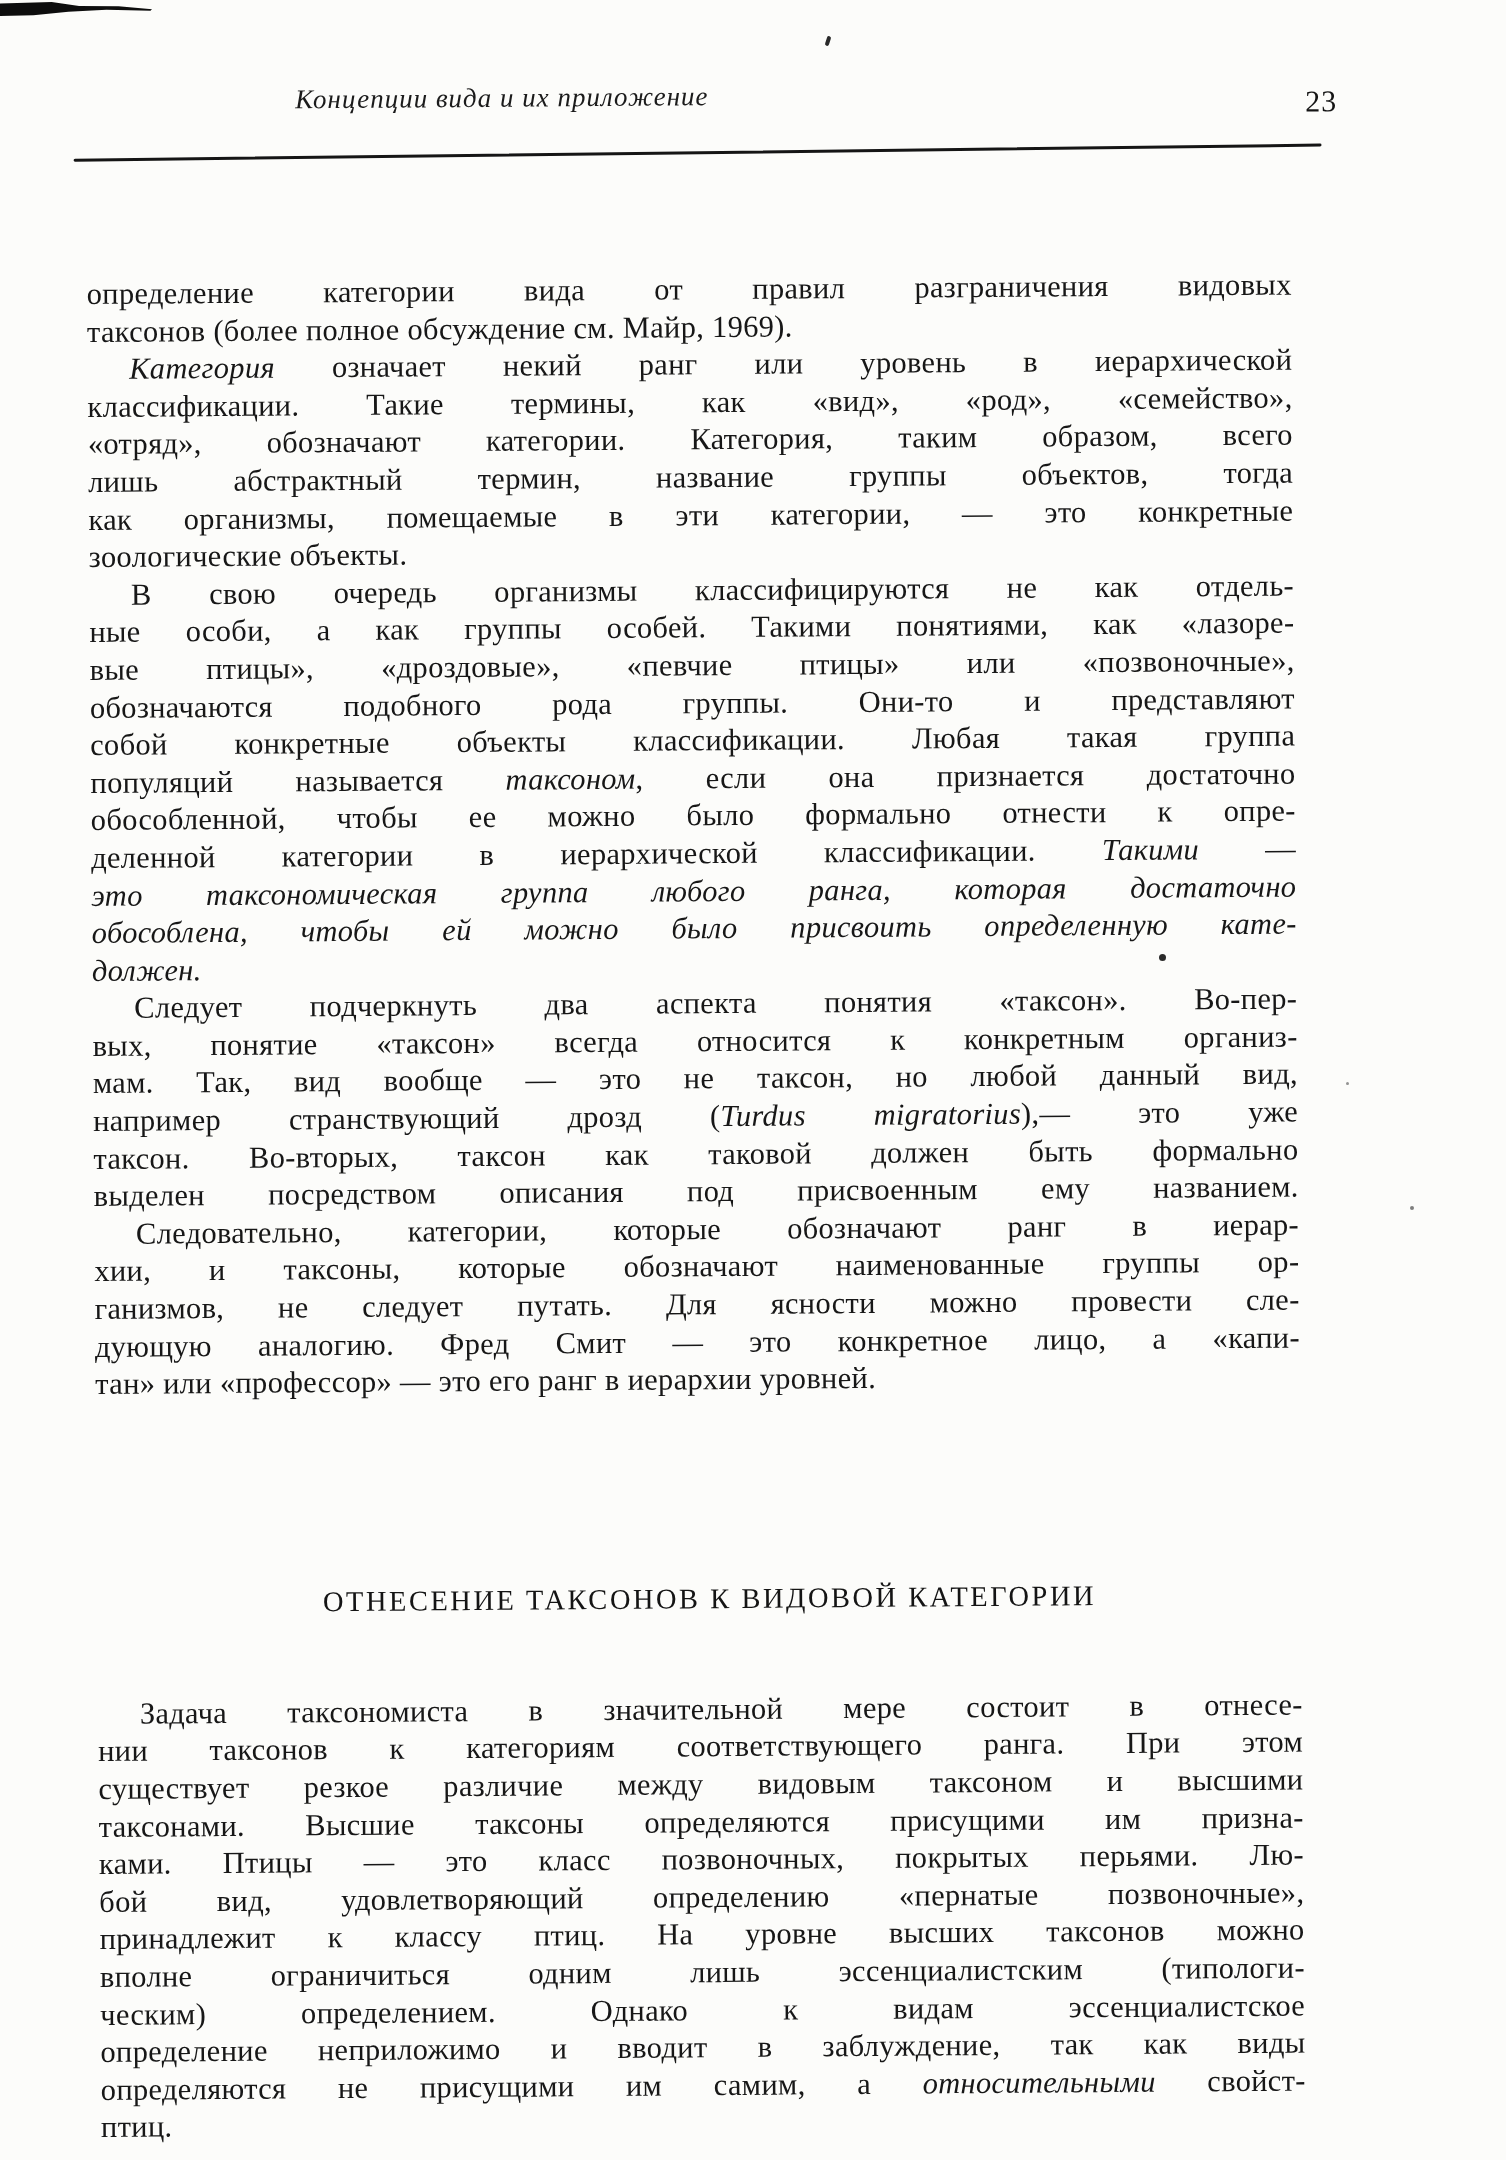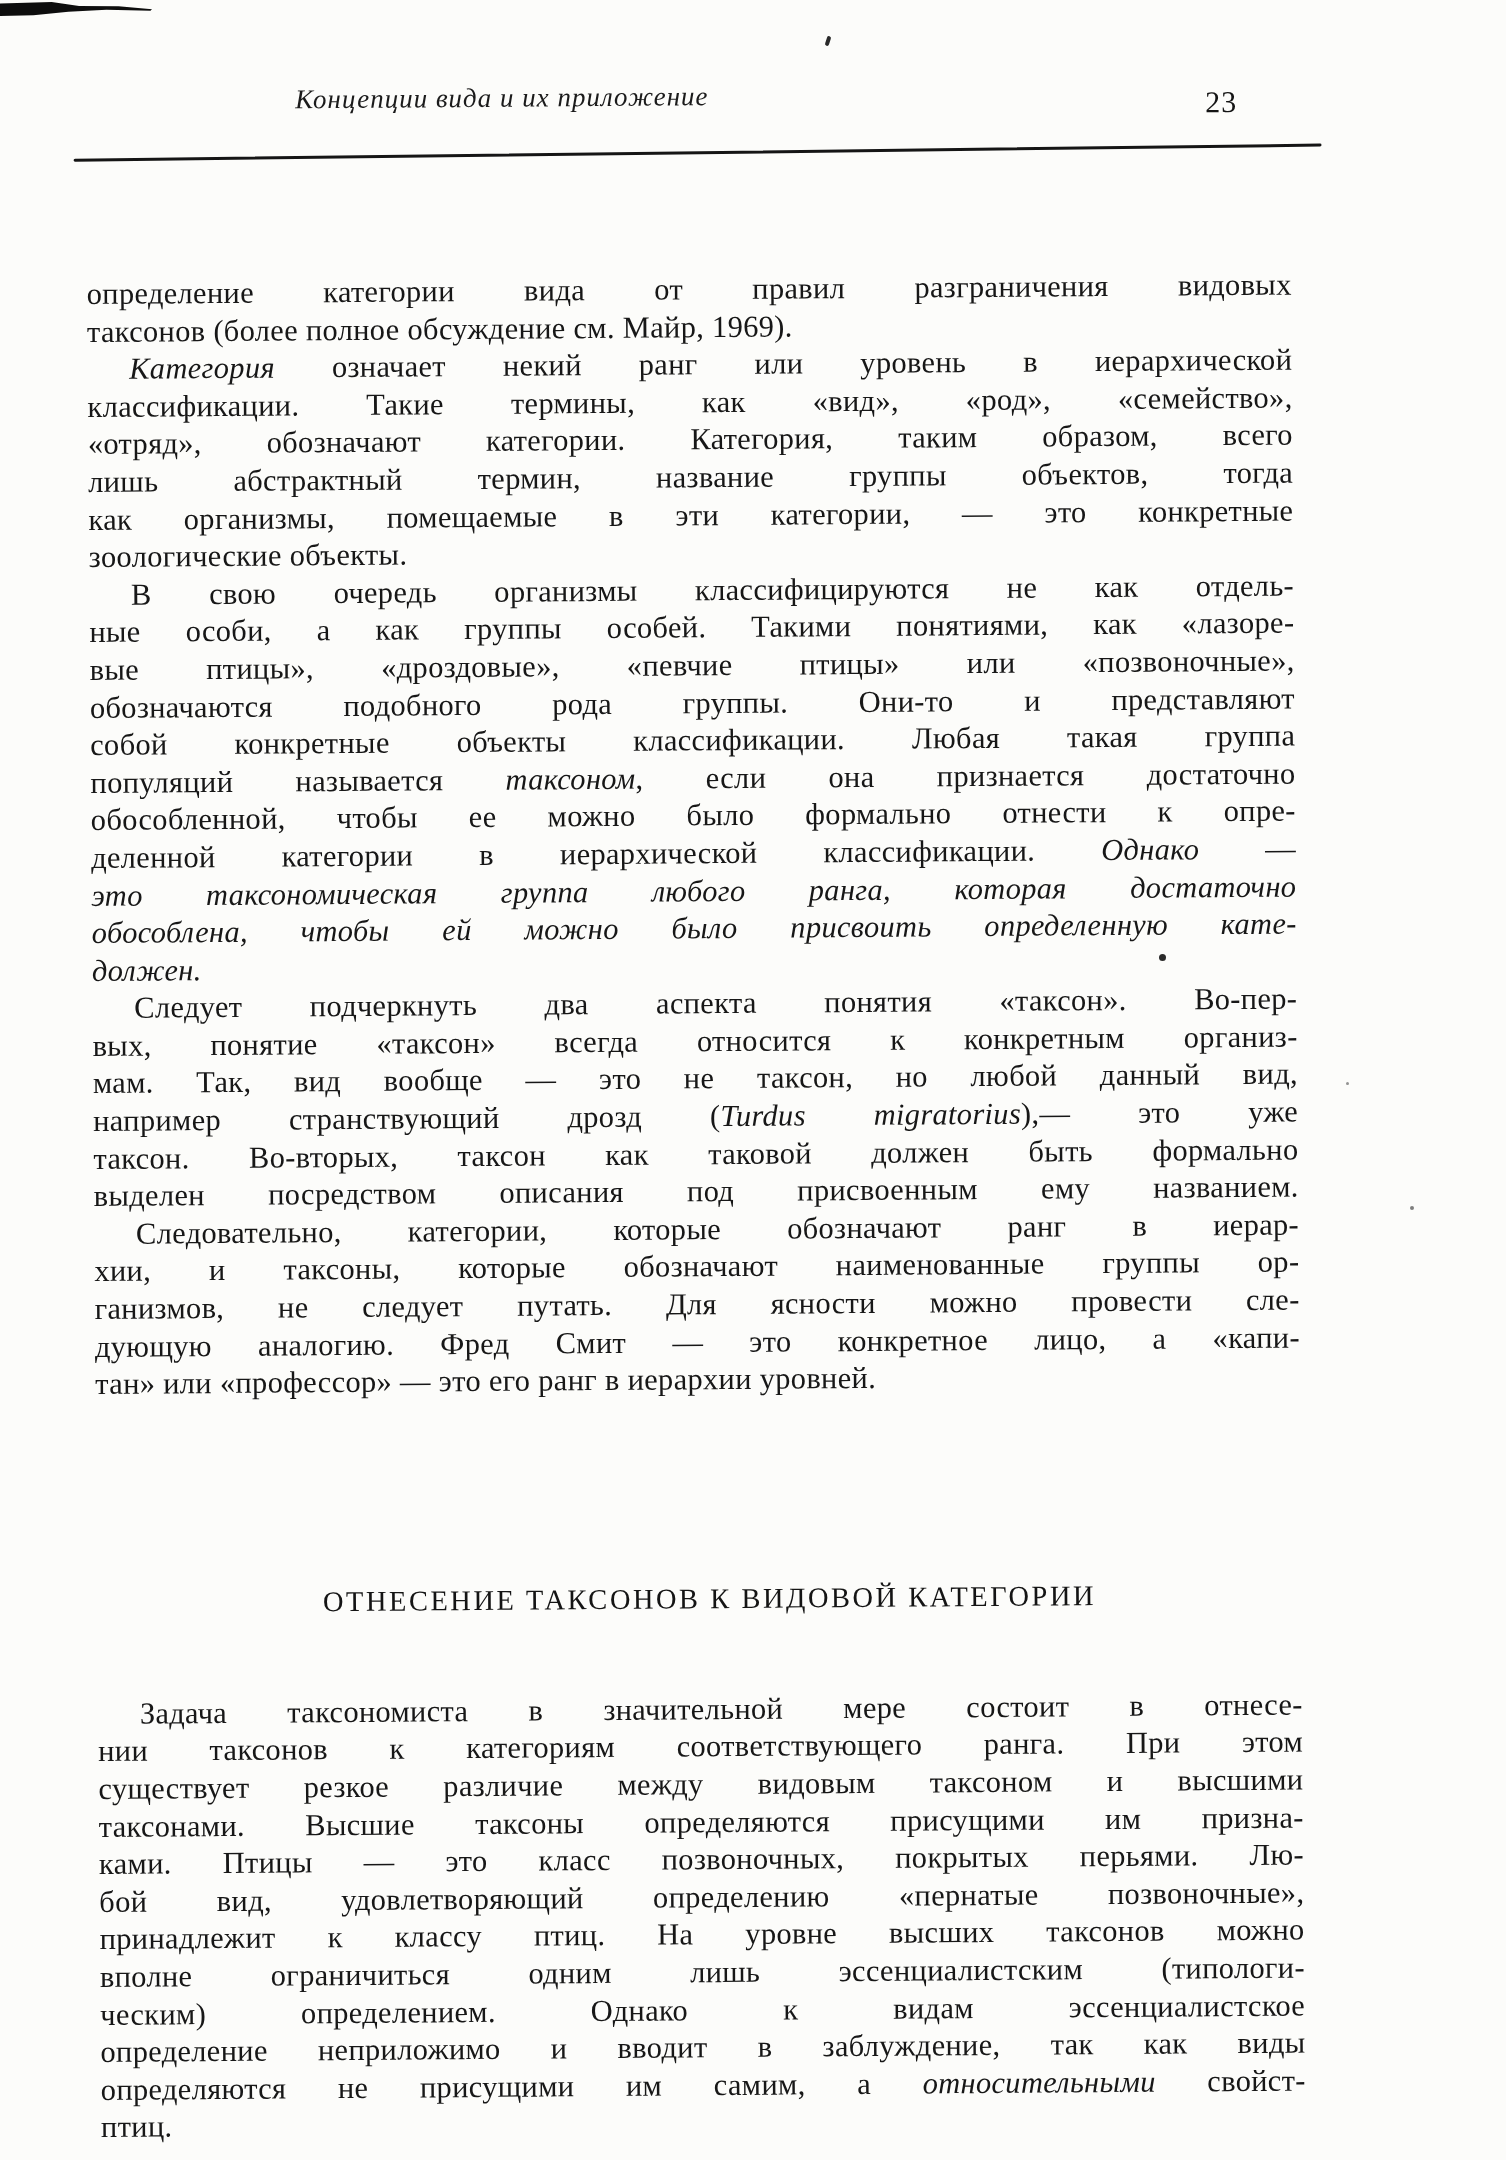--- a/index.html
+++ b/index.html
@@ -18,21 +18,21 @@
     transform:rotate(-0.45deg);
     transform-origin:0 0;
   }
   .running-header{position:relative;height:74px;}
   .running-title{
     display:inline-block;margin-left:210px;margin-top:2px;
     font-style:italic;font-size:27px;letter-spacing:1px;
     white-space:nowrap;color:#1b1b1b;
   }
   .page-number{
-    position:absolute;left:1120px;top:10px;
+    position:absolute;left:1220px;top:10px;
     font-size:30px;letter-spacing:1px;color:#141414;
   }
   .header-rule{
     position:absolute;left:-12px;top:72px;width:1248px;height:3px;
     background:#151515;border-radius:2px;
     transform:rotate(-0.25deg);
   }
   .body-text{margin-top:118px;width:1205px;}
   .section-text{width:1205px;}
   .para{margin:0;}
@@ -95,21 +95,21 @@
           <div class="line"><span>зоологические объекты.</span></div>
         </div>
         <div class="para">
           <div class="line just indent"><span>В свою очередь организмы классифицируются не как отдель-</span></div>
           <div class="line just"><span>ные особи, а как группы особей. Такими понятиями, как «лазоре-</span></div>
           <div class="line just"><span>вые птицы», «дроздовые», «певчие птицы» или «позвоночные»,</span></div>
           <div class="line just"><span>обозначаются подобного рода группы. Они-то и представляют</span></div>
           <div class="line just"><span>собой конкретные объекты классификации. Любая такая группа</span></div>
           <div class="line just"><span>популяций называется </span><span class="it">таксоном</span><span>, если она признается достаточно</span></div>
           <div class="line just"><span>обособленной, чтобы ее можно было формально отнести к опре-</span></div>
-          <div class="line just"><span>деленной категории в иерархической классификации. </span><span class="it">Однако</span><span> —</span></div>
+          <div class="line just"><span>деленной категории в иерархической классификации. </span><span class="it">Такими</span><span> —</span></div>
           <div class="line just"><span class="it">это таксономическая группа любого ранга, которая достаточно</span></div>
           <div class="line just"><span class="it">обособлена, чтобы ей можно было присвоить определенную кате-</span></div>
           <div class="line"><span class="it">должен.</span></div>
         </div>
         <div class="para">
           <div class="line just indent"><span>Следует подчеркнуть два аспекта понятия «таксон». Во-пер-</span></div>
           <div class="line just"><span>вых, понятие «таксон» всегда относится к конкретным организ-</span></div>
           <div class="line just"><span>мам. Так, вид вообще — это не таксон, но любой данный вид,</span></div>
           <div class="line just"><span>например странствующий дрозд (</span><span class="it">Turdus migratorius</span><span>),— это уже</span></div>
           <div class="line just"><span>таксон. Во-вторых, таксон как таковой должен быть формально</span></div>

